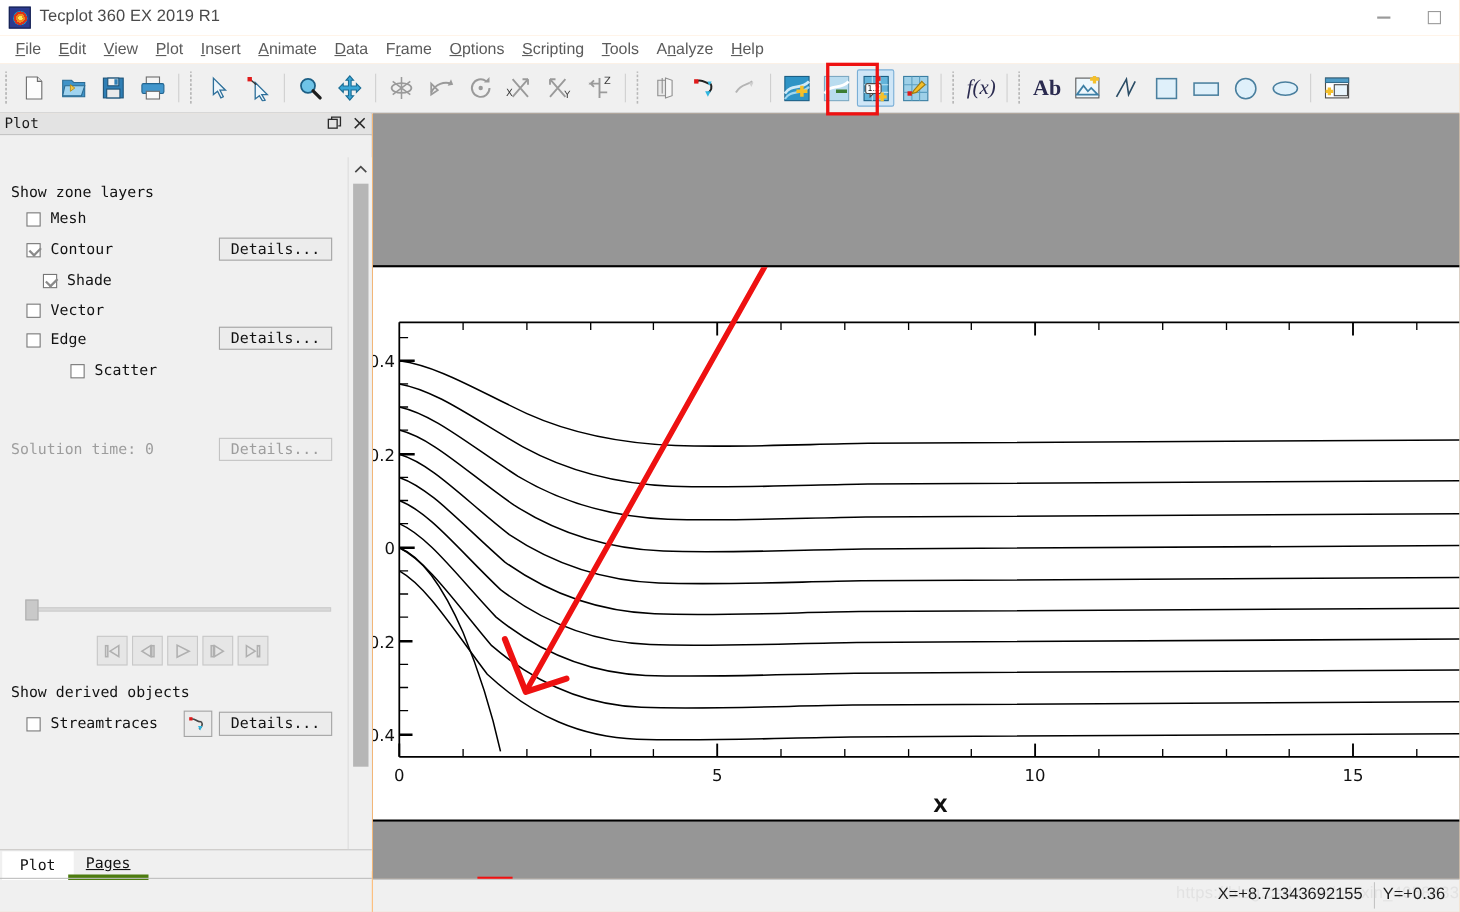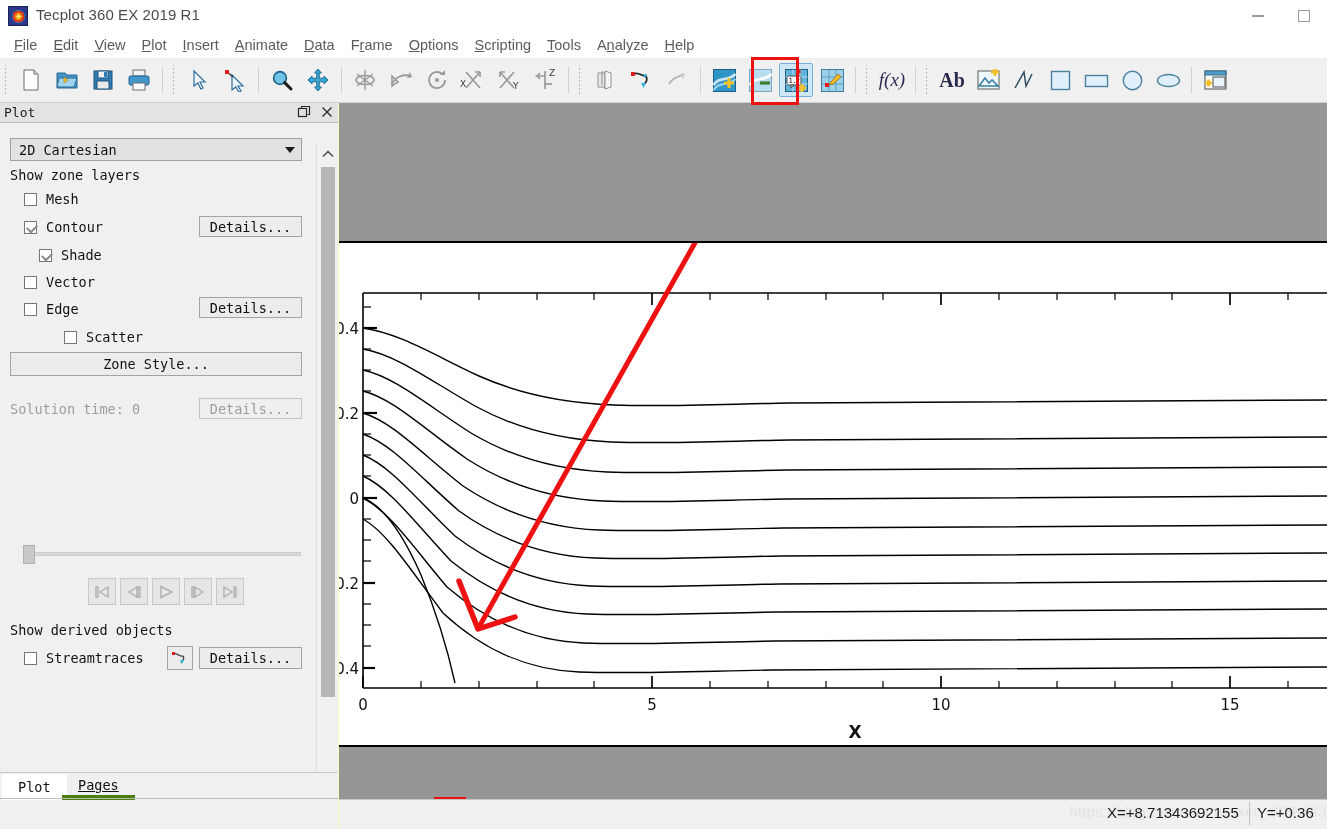--- a/index.html
+++ b/index.html
@@ -3,21 +3,21 @@
 <meta charset="utf-8">
 <style>
   * { box-sizing: border-box; }
   html, body {
     margin: 0; padding: 0;
     width: 1327px; height: 829px;
     overflow: hidden;
     background: #ffffff;
     font-family: "Liberation Sans", sans-serif;
   }
-  #app { position: relative; width: 1327px; height: 829px; background: #fef9c3; }
+  #app { position: relative; width: 1327px; height: 829px; background: #fdba74; }
 
   
   .titlebar {
     position: absolute; left: 0; top: 0; width: 1327px; height: 32px;
     background: #ffffff;
   }
   .app-icon {
     position: absolute; left: 8px; top: 6px; width: 20px; height: 20px;
     background: #2b3a8f; border: 1px solid #16224f;
     display: flex; align-items: center; justify-content: center;
@@ -504,24 +504,20 @@
           <svg width="14" height="14" viewBox="0 0 14 14">
             <path d="M2.5 2.5l9 9M11.5 2.5l-9 9" stroke="#2a2a2a" stroke-width="1.4"></path>
           </svg>
         </div>
       </div>
     </div>
 
     <div class="panel-body">
       <div class="pb-inner">
 
-        <div class="combo">
-          <span class="lbl">2D Cartesian</span>
-          <span class="caret-dn"></span>
-        </div>
 
         <div class="grp-label" style="left:10px; top:44px;">Show zone layers</div>
 
         <div class="chk-row" style="top:68px;">
           <span class="chk"></span>
           <span class="chk-lbl">Mesh</span>
         </div>
 
         <div class="chk-row" style="top:96px;">
           <span class="chk on"></span>
@@ -543,21 +539,20 @@
           <span class="chk"></span>
           <span class="chk-lbl">Edge</span>
         </div>
         <div class="btn" style="left:199px; top:174px; width:103px; height:21px;">Details...</div>
 
         <div class="chk-row" style="top:206px;padding-left:40px;">
           <span class="chk"></span>
           <span class="chk-lbl">Scatter</span>
         </div>
 
-        <div class="btn" style="left:10px; top:229px; width:292px; height:24px;">Zone Style...</div>
 
         <div class="grp-label" style="left:10px; top:278px; color:#9d9d9d;">Solution time: 0</div>
         <div class="btn disabled" style="left:199px; top:275px; width:103px; height:21px;">Details...</div>
 
         <div class="slider-track"></div>
         <div class="slider-thumb"></div>
 
         <div class="transport">
           <div class="tp-btn">
             <svg width="16" height="14" viewBox="0 0 16 14">

